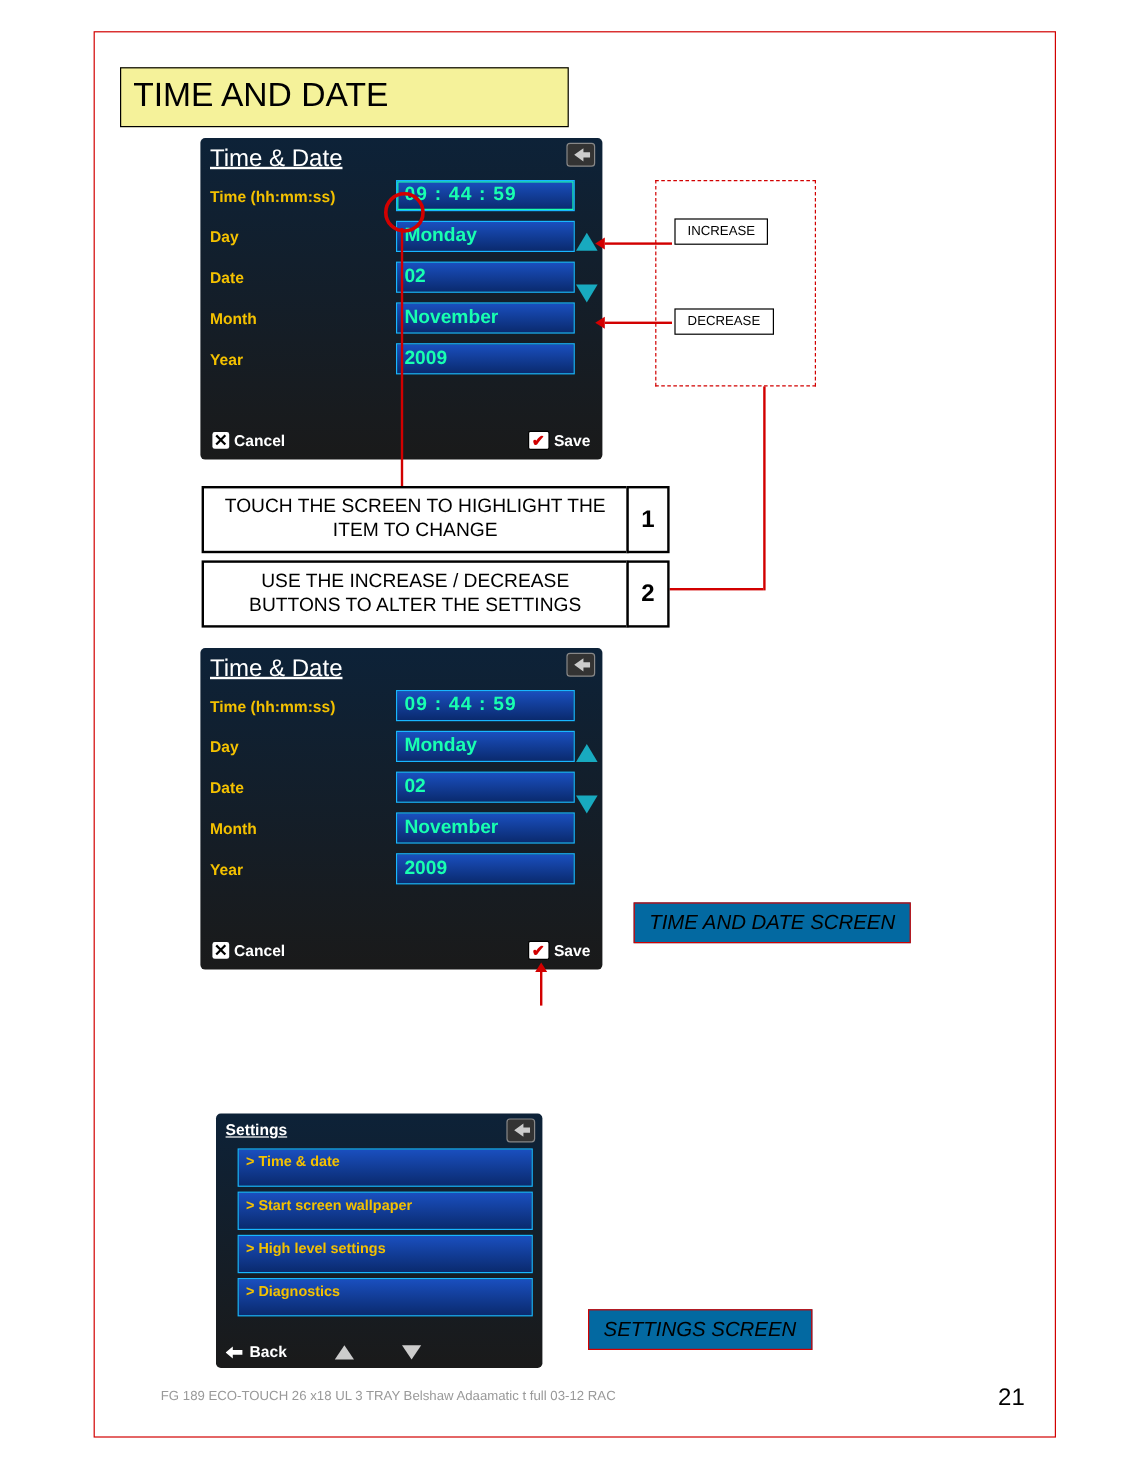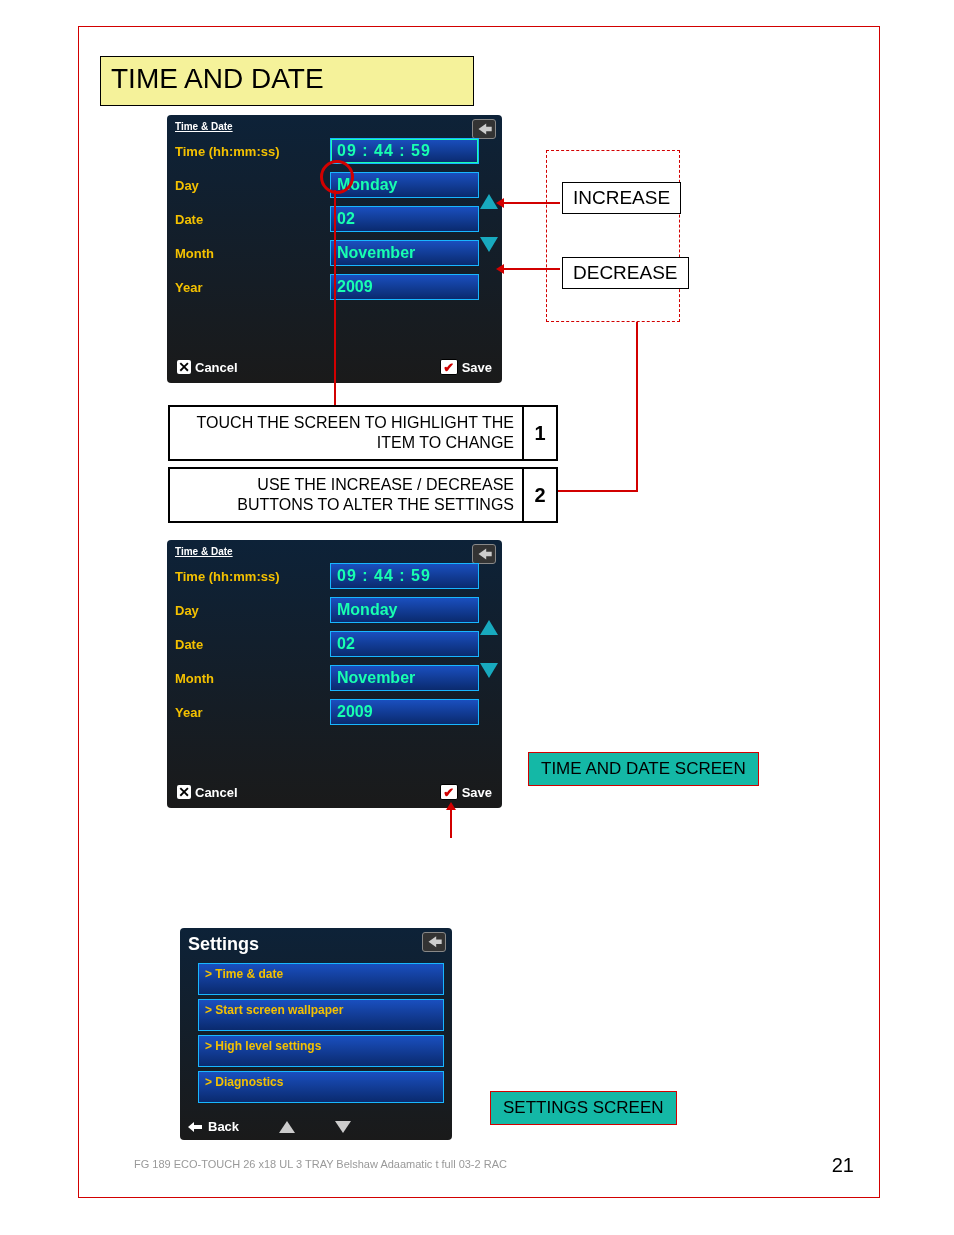--- a/index.html
+++ b/index.html
@@ -4,21 +4,21 @@
 <style>
 body{margin:0;padding:0;background:#fff;font-family:Arial,Helvetica,sans-serif}
 .page{width:954px;height:1235px;position:relative;background:#fff}
 .frame{position:absolute;left:78px;top:26px;width:800px;height:1170px;border:1px solid #d20000}
 .section-title{position:absolute;left:100px;top:56px;width:374px;height:50px;border:1px solid #000;background:#f5f29a;font-size:28px;font-family:Arial;padding:6px 10px;box-sizing:border-box}
 
 
 .panel{position:absolute;width:335px;border-radius:4px;background:linear-gradient(180deg,#0d2238 0%,#1a1a1a 100%)}
 .panel.p1{left:167px;top:115px;height:268px}
 .panel.p2{left:167px;top:540px;height:268px}
-.panel-title{color:#fff;font-weight:bold;font-size:10px;text-decoration:underline;padding:6px 8px 2px}
+.panel-title{color:#fff;font-weight:normal;font-size:20px;text-decoration:underline;padding:6px 8px 2px}
 .panel-back{position:absolute;right:6px;top:4px;width:22px;height:18px;background:#333;border:1px solid #888;border-radius:3px}
 .panel-back svg{width:100%;height:100%}
 .row{display:flex;align-items:center;height:34px}
 .row .lbl{width:155px;color:#f4c100;font-weight:bold;font-size:13px;padding-left:8px}
 .row .val{width:135px;height:24px;background:linear-gradient(180deg,#1a4fbf,#0a2a6e);border:1px solid #18b6ff;color:#18ffb0;font-weight:bold;font-size:16px;padding:0 6px;line-height:24px;position:relative}
 .row .val.time{letter-spacing:1px}
 .row .val.sel{box-shadow:inset 0 0 0 1px #18ffb0}
 .panel-btns{position:absolute;bottom:8px;left:0;right:0;display:flex;justify-content:space-between;padding:0 10px}
 .pbtn{color:#fff;font-weight:bold;font-size:13px;display:flex;align-items:center;gap:4px}
 .pbtn .xicon{color:#000;font-weight:900;font-size:14px;background:#fff;width:14px;height:14px;display:inline-flex;align-items:center;justify-content:center;border-radius:2px}
@@ -26,65 +26,65 @@
 
 .arrows{position:absolute;width:20px}
 .arrows.a1{left:480px;top:194px}
 .arrows.a2{left:480px;top:620px}
 .aup,.adn{width:0;height:0;border-left:9px solid transparent;border-right:9px solid transparent}
 .aup{border-bottom:15px solid #18aabf;margin-bottom:28px}
 .adn{border-top:15px solid #18aabf}
 
 
 .dashbox{position:absolute;left:546px;top:150px;width:132px;height:170px;border:1px dashed #d20000}
-.callbox{position:absolute;background:#fff;border:1px solid #000;font-size:19px;text-align:right;padding:4px 10px}
+.callbox{position:absolute;background:#fff;border:1px solid #000;font-size:11px;text-align:right;padding:4px 10px}
 .callbox.inc{left:562px;top:182px}
 .callbox.dec{left:562px;top:257px}
 .redarrow{position:absolute;background:#d20000}
 .redarrow.h1{left:504px;top:202px;width:56px;height:2px}
 .redarrow.h1:before{content:"";position:absolute;left:-8px;top:-4px;border-top:5px solid transparent;border-bottom:5px solid transparent;border-right:8px solid #d20000}
 .redarrow.h2{left:504px;top:268px;width:56px;height:2px}
 .redarrow.h2:before{content:"";position:absolute;left:-8px;top:-4px;border-top:5px solid transparent;border-bottom:5px solid transparent;border-right:8px solid #d20000}
 
 
 .step{position:absolute;display:flex}
-.stepbox{border:2px solid #000;background:#fff;font-size:16px;text-align:right;display:flex;align-items:center;justify-content:center;flex-direction:column;padding:6px 8px;line-height:1.25}
+.stepbox{border:2px solid #000;background:#fff;font-size:16px;text-align:center;display:flex;align-items:center;justify-content:center;flex-direction:column;padding:6px 8px;line-height:1.25}
 .stepnum{border:2px solid #000;background:#fff;font-size:20px;font-weight:bold;width:32px;display:flex;align-items:center;justify-content:center;margin-left:-2px}
 .step.s1{left:168px;top:405px}
 .step.s1 .stepbox{width:336px}
 .step.s2{left:168px;top:467px}
 .step.s2 .stepbox{width:336px}
 .step.s3{left:180px;top:838px}
 .step.s3 .stepbox{width:448px}
 
 
 .redv{position:absolute;left:636px;top:322px;width:2px;height:170px;background:#d20000}
 .redh{position:absolute;left:540px;top:490px;width:96px;height:2px;background:#d20000}
 .redh:before{content:"";position:absolute;left:-8px;top:-4px;border-top:5px solid transparent;border-bottom:5px solid transparent;border-right:8px solid #d20000}
 
 
 .circ{position:absolute;width:28px;height:28px;border:3px solid #d20000;border-radius:50%}
 .circ.c1{left:320px;top:160px}
 .lineDown{position:absolute;left:334px;top:190px;width:2px;height:216px;background:#d20000}
 .lineDown:after{content:"";position:absolute;bottom:-8px;left:-4px;border-left:5px solid transparent;border-right:5px solid transparent;border-top:8px solid #d20000}
 
 
-.labelbox{position:absolute;border:1px solid #d20000;background:#14b8a6;font-size:17px;padding:6px 12px}
+.labelbox{position:absolute;border:1px solid #d20000;background:#0369a1;font-style:italic;font-size:17px;padding:6px 12px}
 .labelbox.lb1{left:528px;top:752px}
 .labelbox.lb2{left:490px;top:1091px}
 
 
 .saveArr{position:absolute;left:450px;top:810px;width:2px;height:28px;background:#d20000}
 .saveArr:before{content:"";position:absolute;top:-8px;left:-4px;border-left:5px solid transparent;border-right:5px solid transparent;border-bottom:8px solid #d20000}
 
 
 .spanel{position:absolute;left:180px;top:928px;width:272px;height:212px;background:linear-gradient(180deg,#0d2238 0%,#1a1a1a 100%);border-radius:4px}
 .spanel-back{position:absolute;right:6px;top:4px;width:22px;height:18px;background:#333;border:1px solid #888;border-radius:3px}
 .mitem{display:block;margin:4px 8px 0 18px;height:24px;background:linear-gradient(180deg,#1a4fbf,#0a2a6e);border:1px solid #18b6ff;color:#f4c100;font-weight:bold;font-size:12px;padding:3px 6px}
-.spanel-title{color:#fff;font-weight:bold;font-size:18px;padding:6px 8px 4px}
+.spanel-title{color:#fff;font-weight:bold;font-size:13px;text-decoration:underline;padding:6px 8px 4px}
 .sbtns{position:absolute;bottom:6px;left:8px;right:8px;display:flex;align-items:center;gap:40px;color:#fff;font-weight:bold;font-size:13px}
 .backic{display:inline-flex;align-items:center;gap:4px}
 .chev{width:0;height:0;display:inline-block}
 .chev.up{border-left:8px solid transparent;border-right:8px solid transparent;border-bottom:12px solid #ccc}
 .chev.dn{border-left:8px solid transparent;border-right:8px solid transparent;border-top:12px solid #ccc}
 
 .footline{position:absolute;left:134px;top:1158px;font-size:11px;color:#999}
 .pagenum{position:absolute;right:100px;top:1154px;font-size:20px}
 </style>
 </head>
@@ -216,15 +216,15 @@
           </svg>
           <span>Back</span>
         </span>
       <span class="chev up"></span>
       <span class="chev dn"></span>
     </div>
   </div>
 
   <div class="labelbox lb2">SETTINGS SCREEN</div>
 
-  <div class="footline">FG 189 ECO-TOUCH 26 x18 UL 3 TRAY Belshaw Adaamatic t full 03-2 RAC</div>
+  <div class="footline">FG 189 ECO-TOUCH 26 x18 UL 3 TRAY Belshaw Adaamatic t full 03-12 RAC</div>
   <div class="pagenum">21</div>
 </div>
 
 </body></html>

